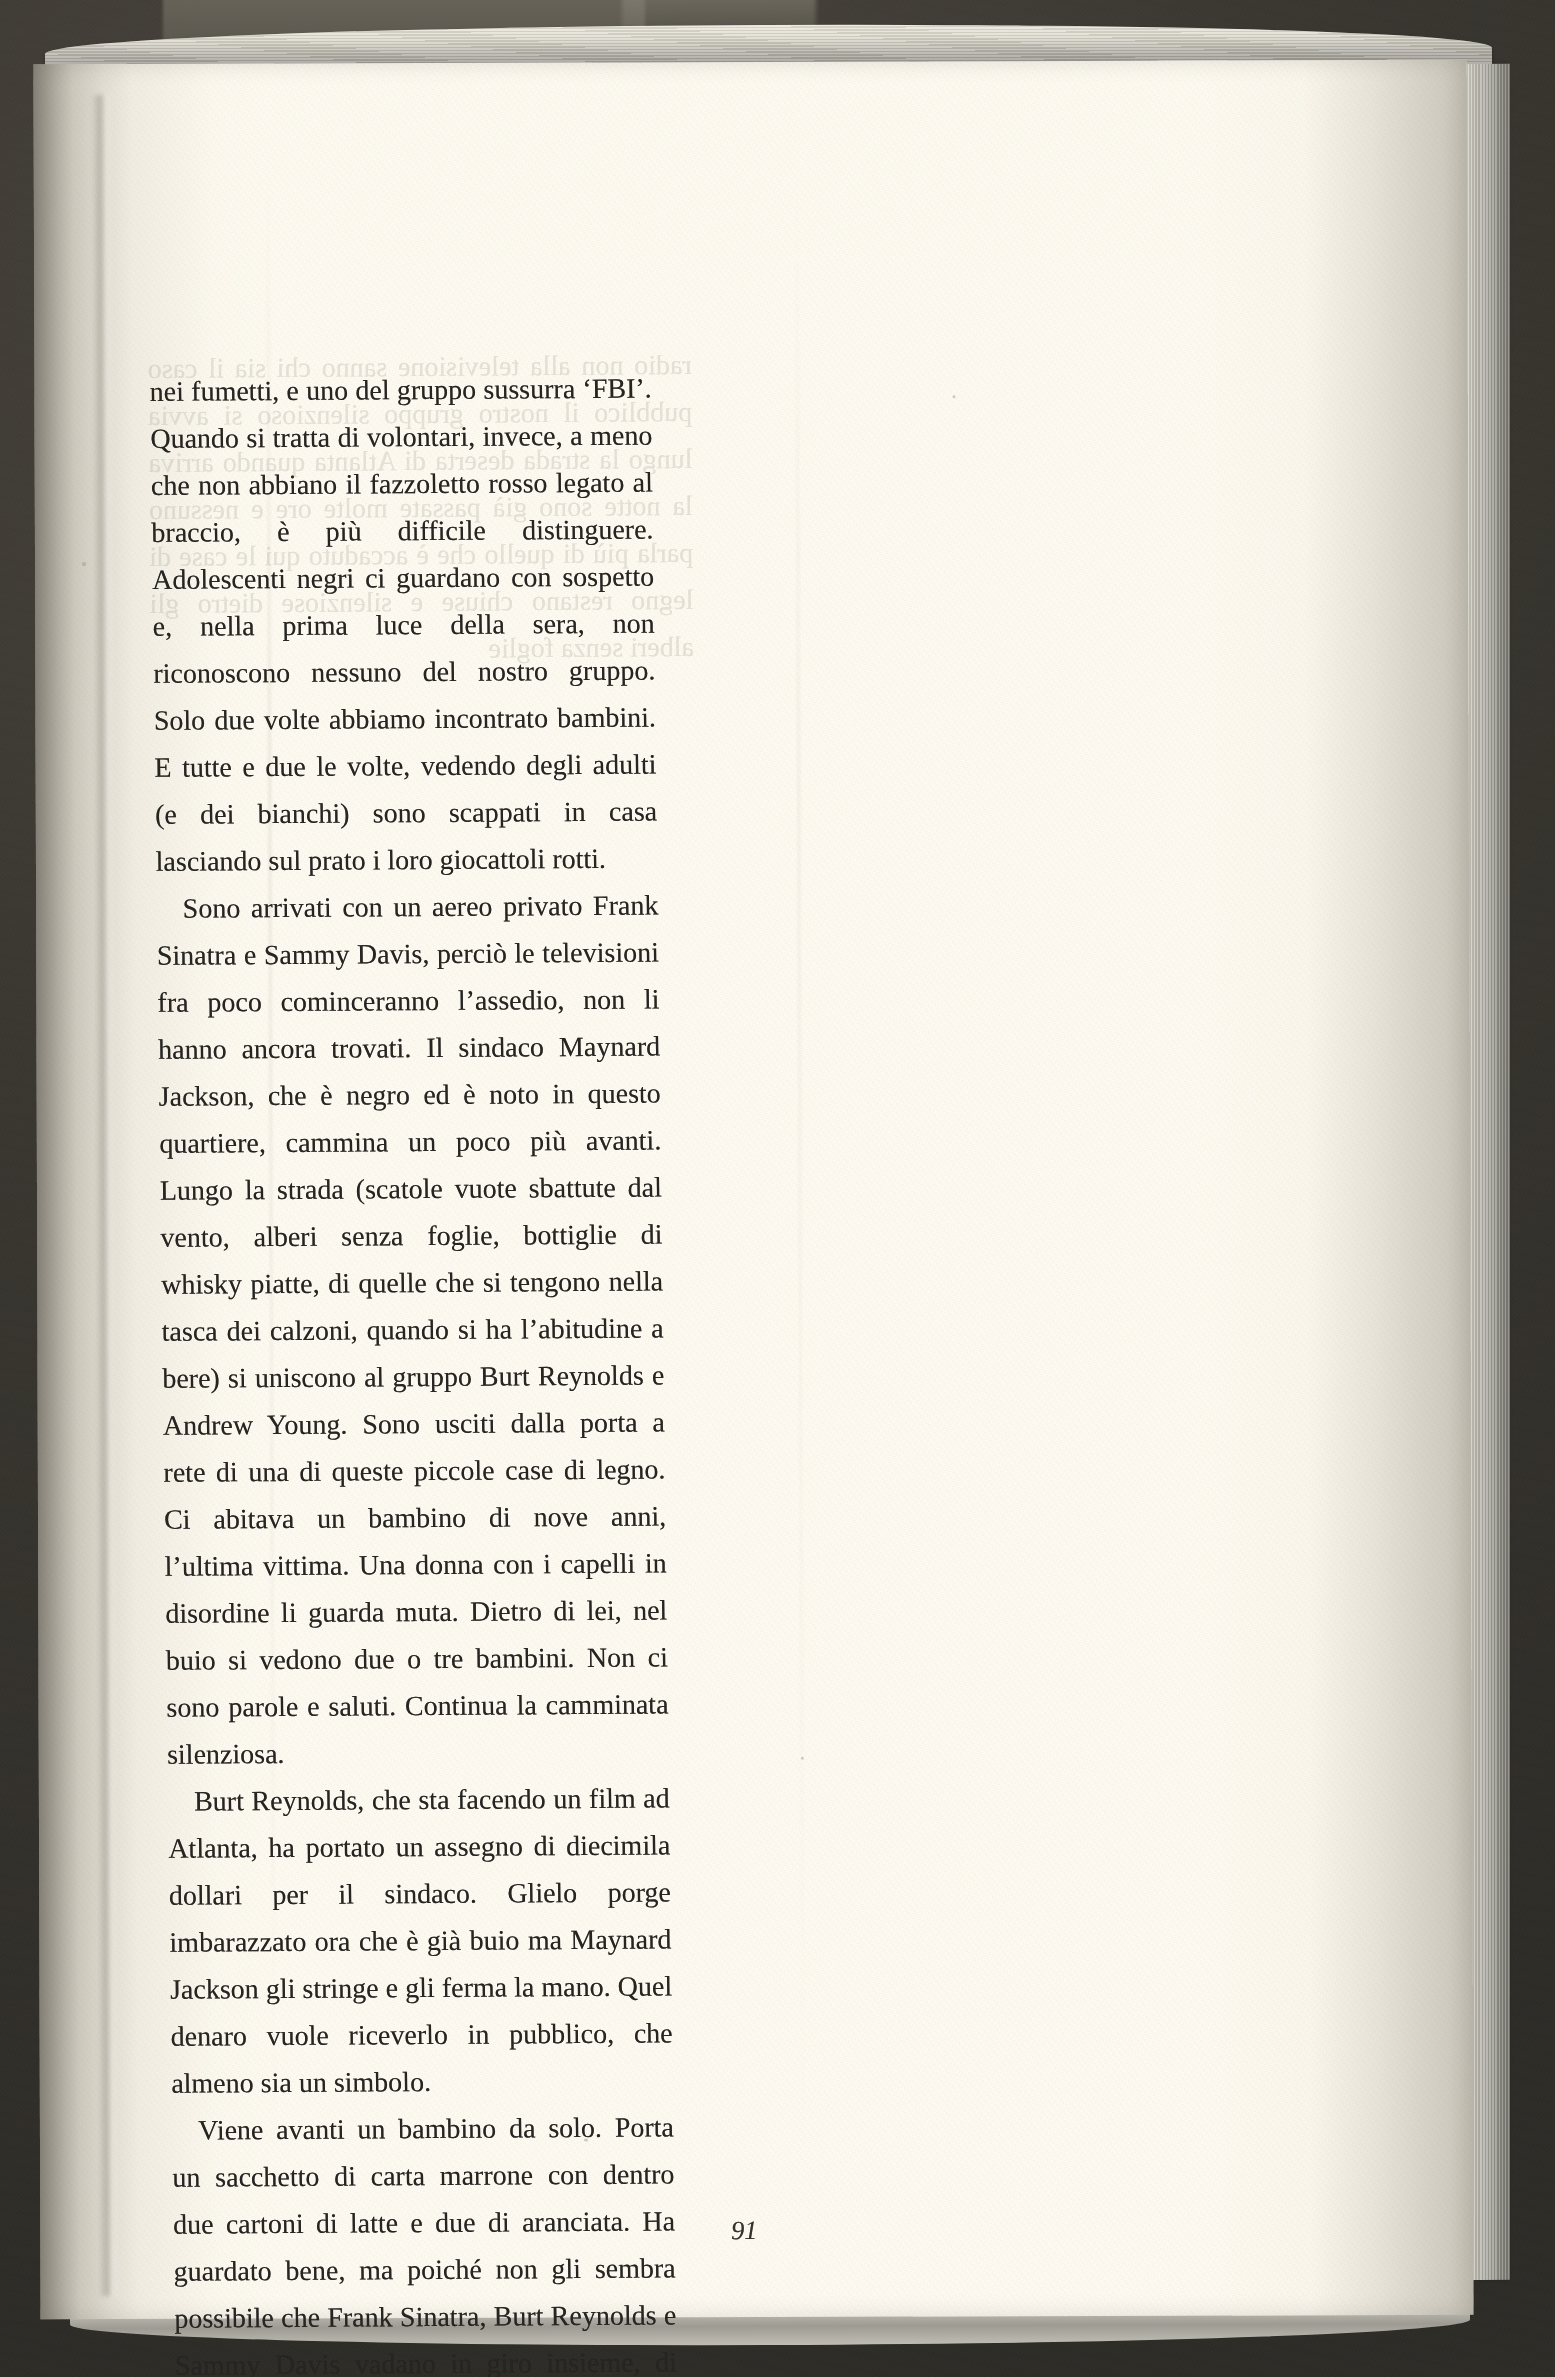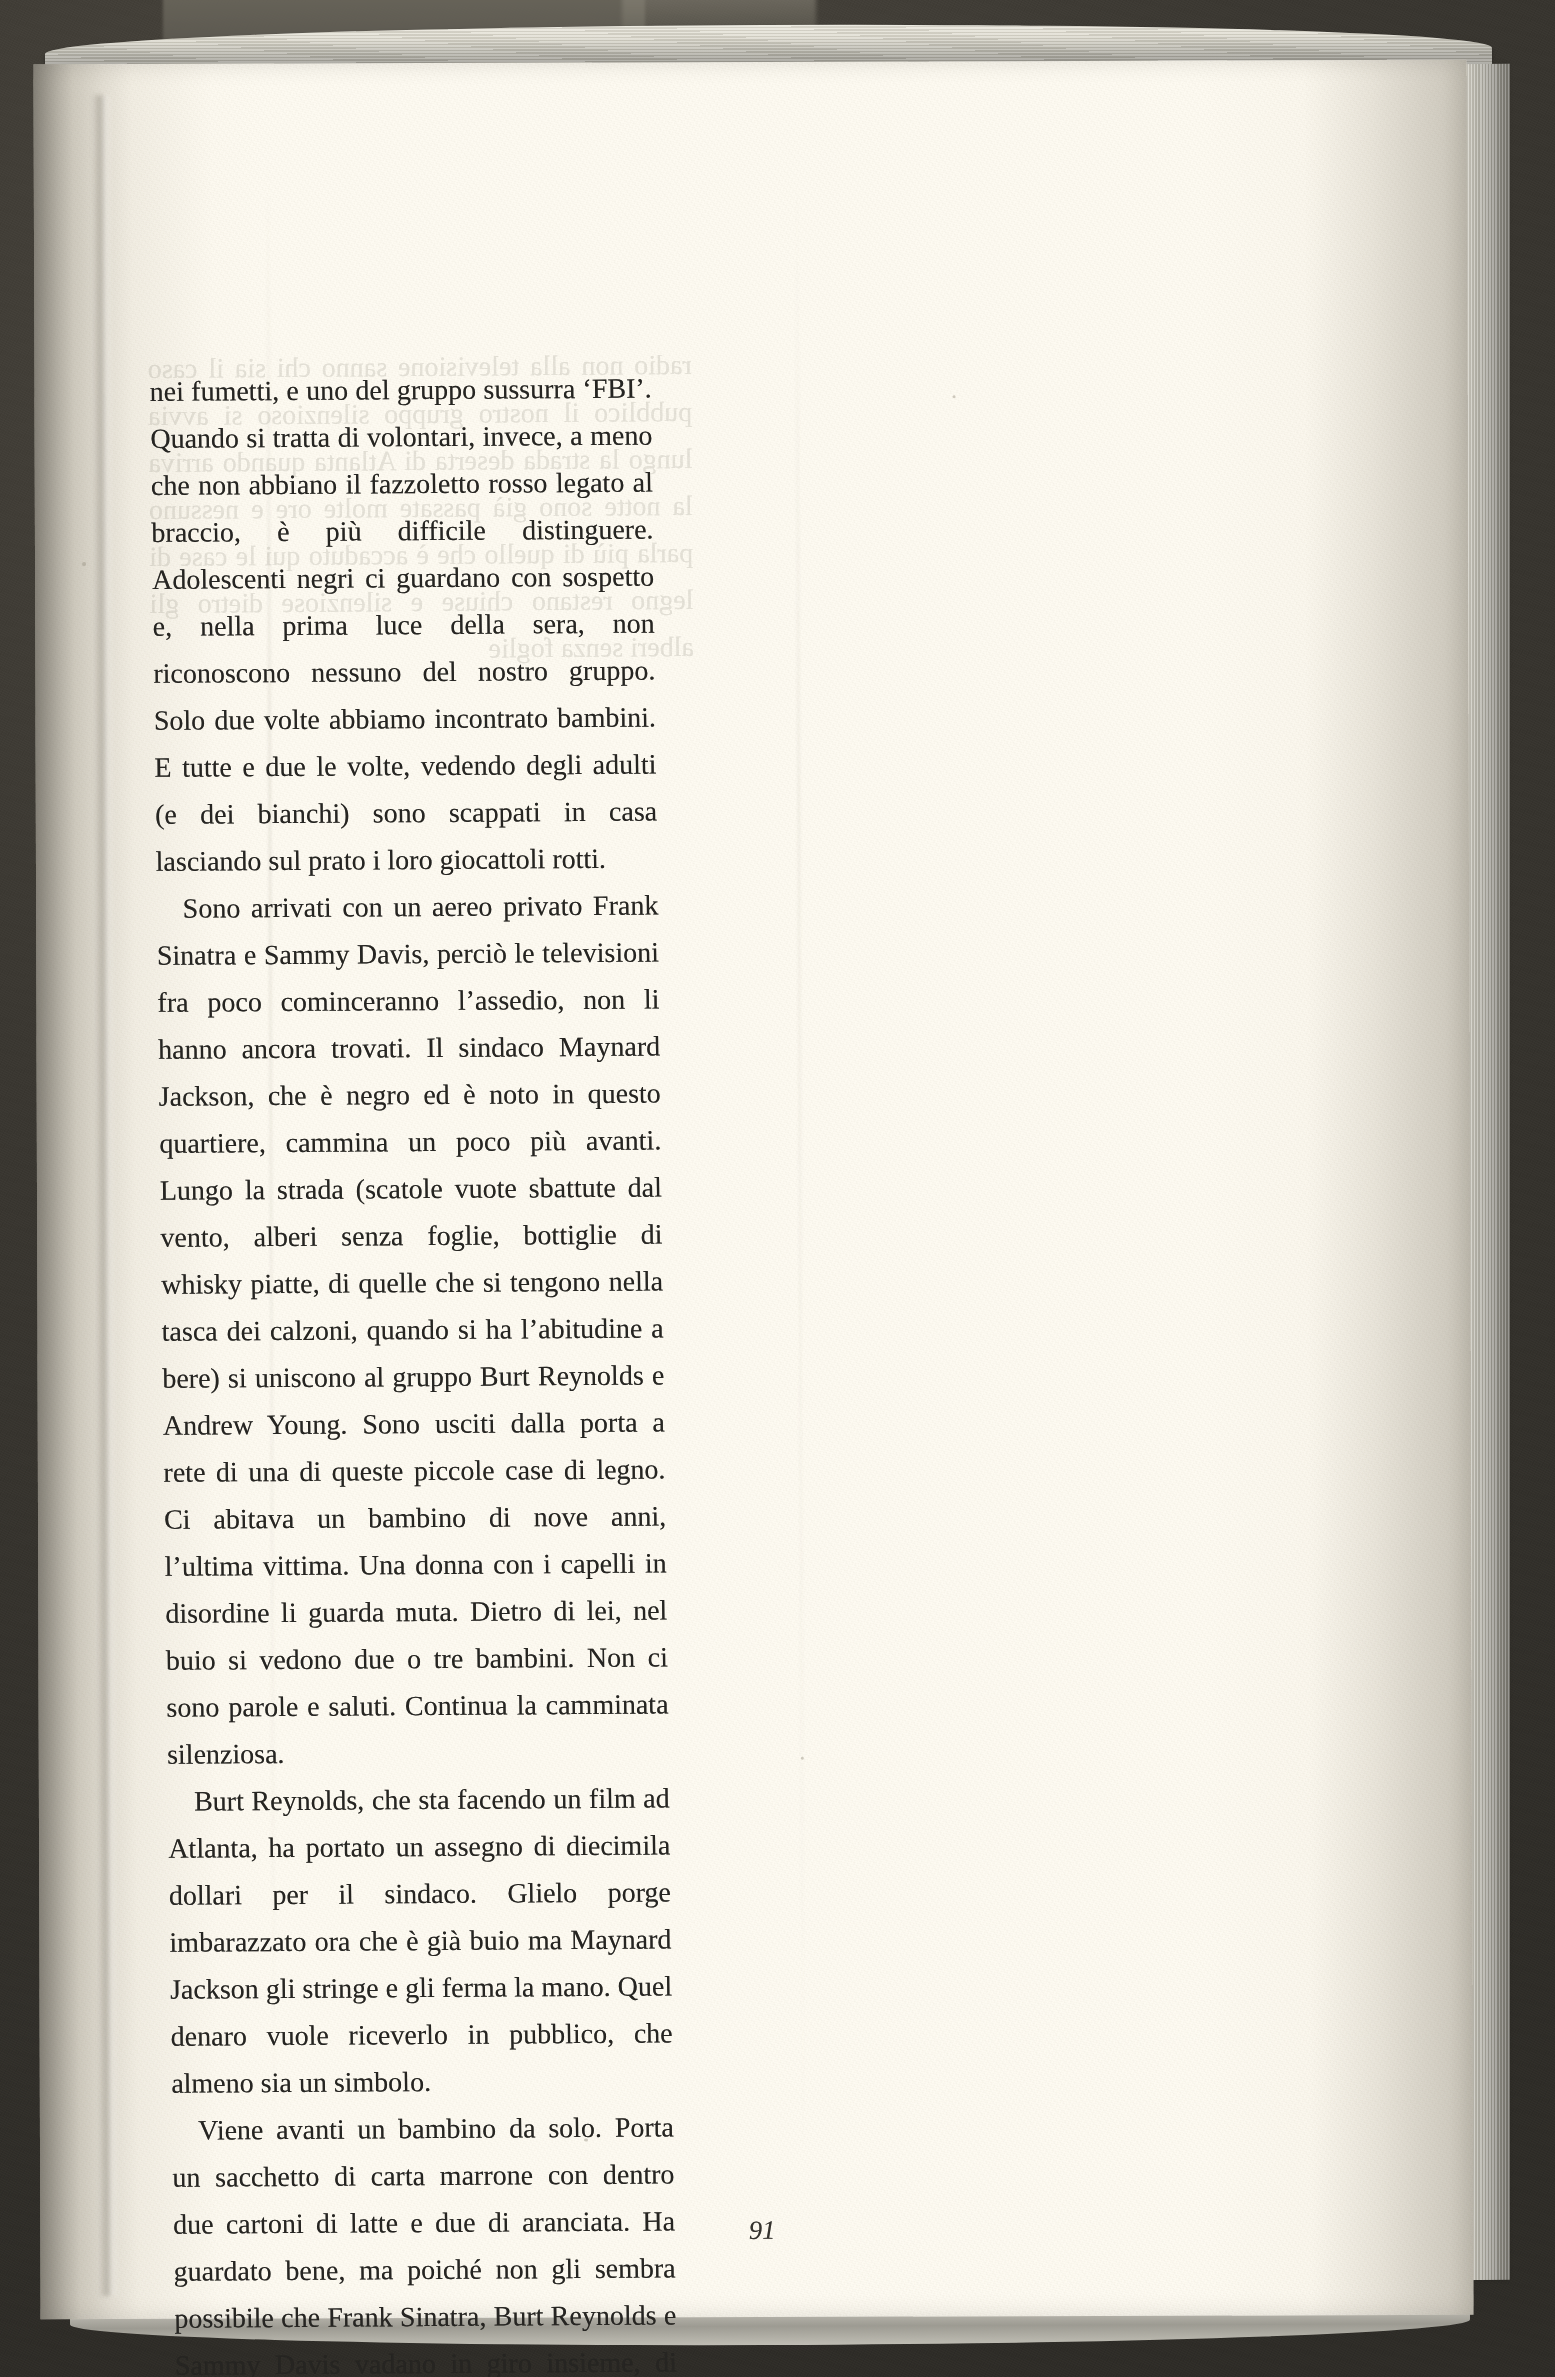--- a/index.html
+++ b/index.html
@@ -150,21 +150,21 @@
   #textblock p.ind{text-indent:26.4px;}
   
   .inkfilter{
     filter:contrast(1.06) saturate(.9);
     text-shadow:0 0 0.5px rgba(43,42,39,.55);
   }
 
   
   #folio{
     position:absolute;left:673px;top:2153px;width:62px;
-    text-align:right;
+    text-align:center;
     font-family:"Liberation Serif",serif;
     font-style:italic;
     font-size:26.4px;
     color:#34322d;
     transform:rotate(-0.5deg);
     text-shadow:0 0 0.5px rgba(43,42,39,.5);
   }
 
   
   .speck{position:absolute;background:#9a9383;border-radius:50%;opacity:.45;}

